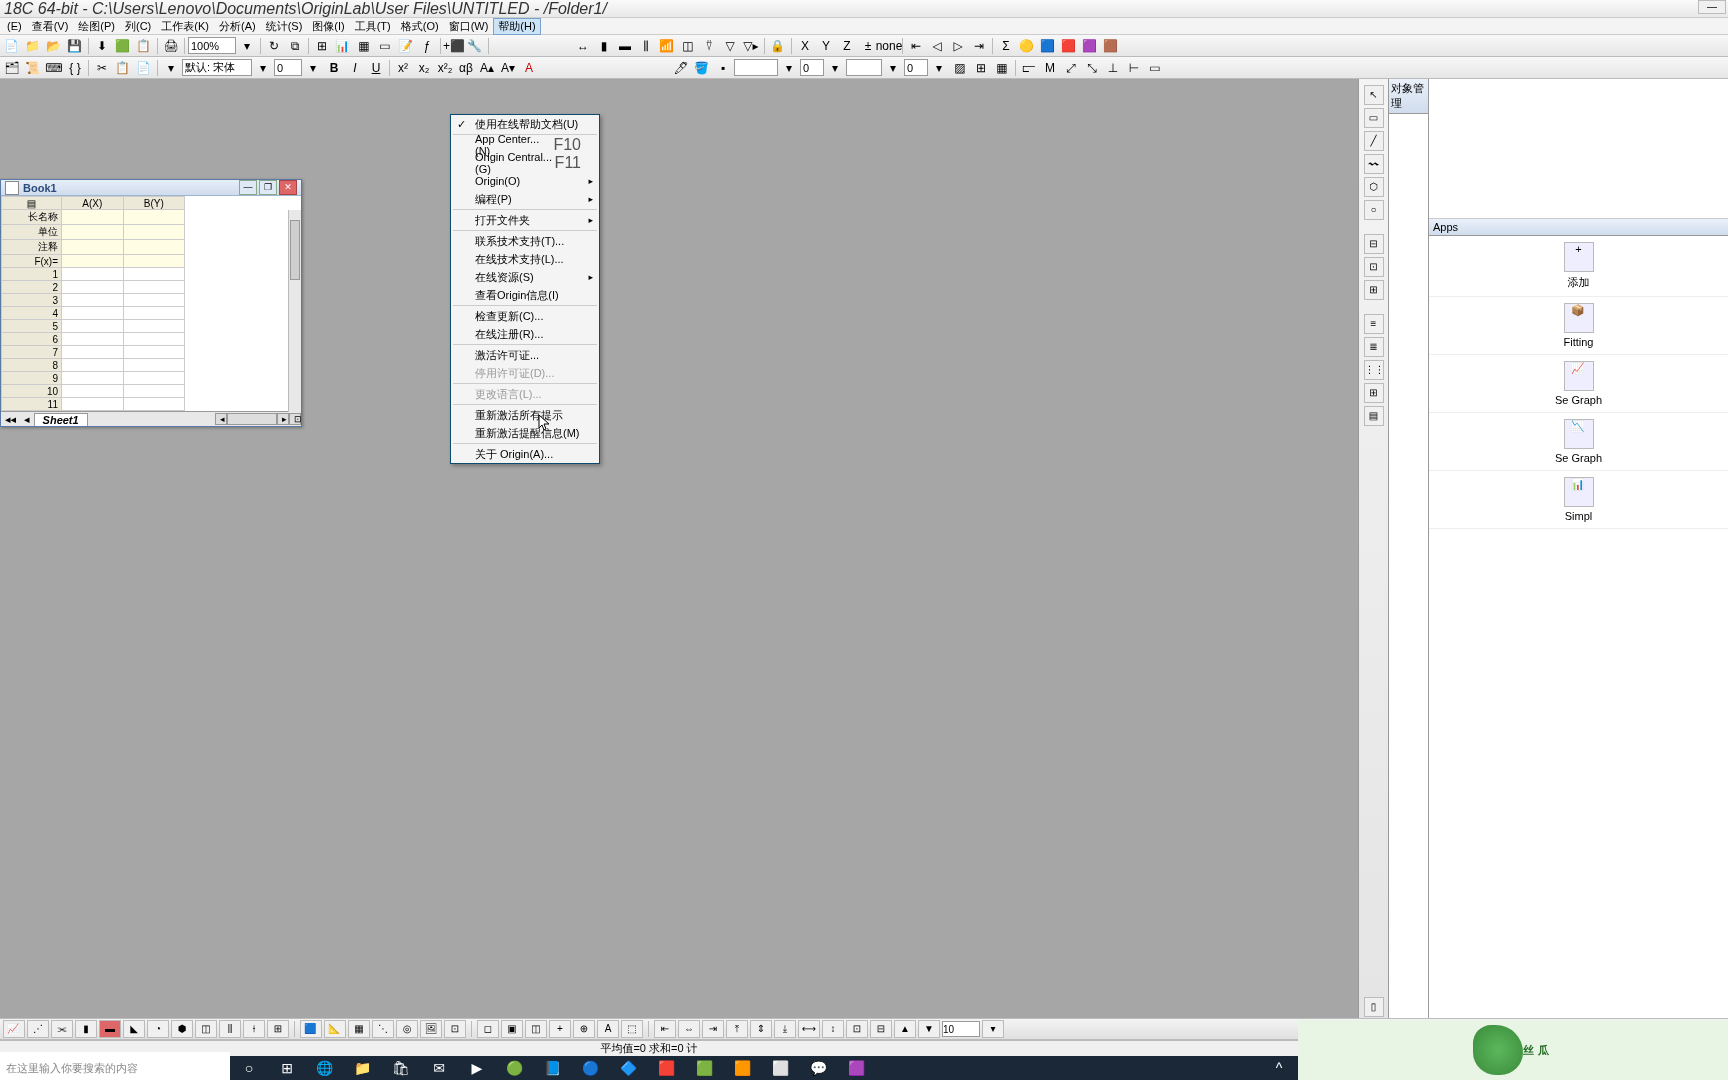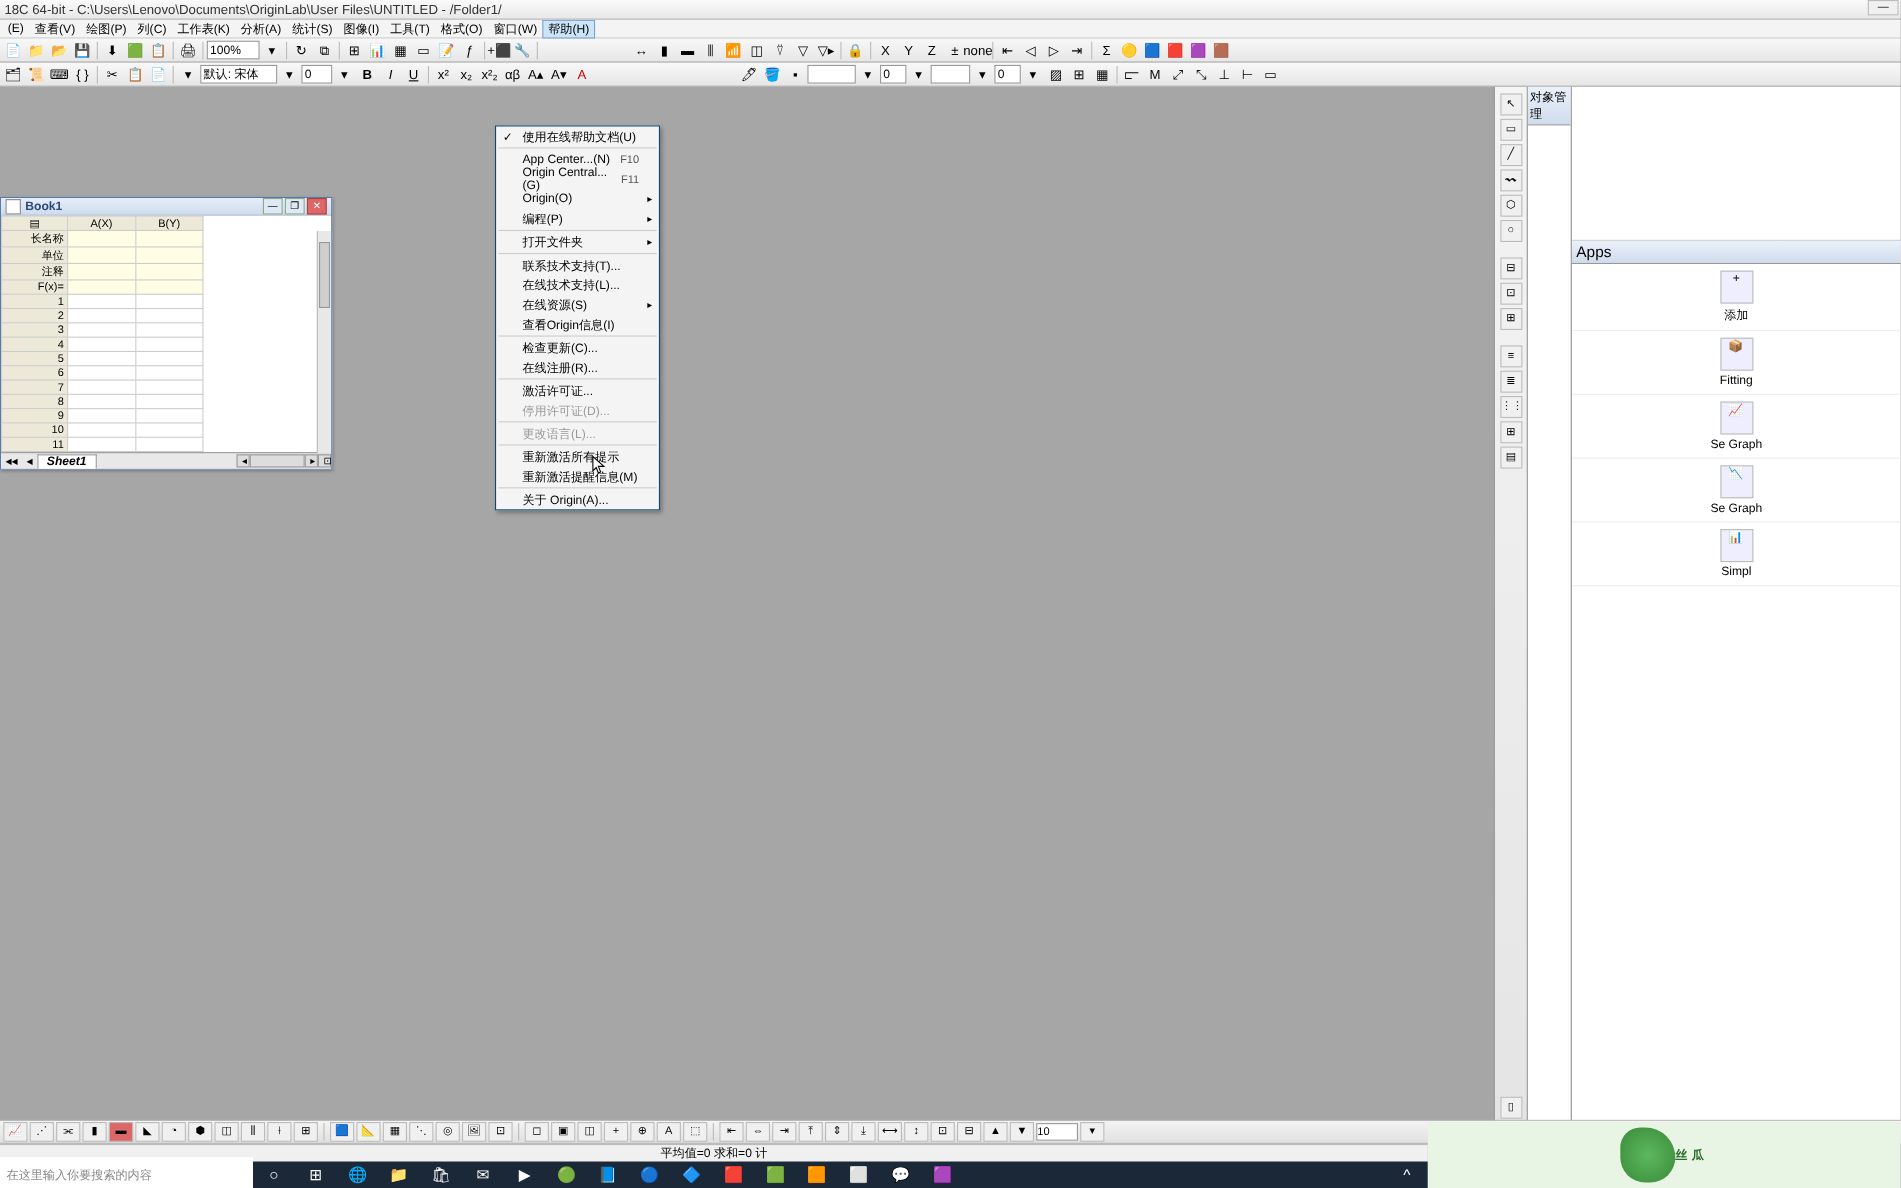--- a/index.html
+++ b/index.html
@@ -1,19 +1,19 @@
 <!DOCTYPE html>
 <html><head>
 <meta charset="utf-8">
 <style>
 * { margin: 0; padding: 0; box-sizing: border-box; font-family: "Microsoft YaHei", SimSun, Arial, sans-serif; font-size: 11px; }
 body { width: 1728px; height: 1080px; background: #a6a6a6; overflow: hidden; position: relative; }
 
 .titlebar { height: 18px; background: linear-gradient(#fafafa,#e8e8e8); display: flex; align-items: center; padding: 0 4px; border-bottom: 1px solid #ccc; position: relative; }
-.titlebar .title { color: #333; font-size: 12px; }
+.titlebar .title { color: #333; font-size: 16px; font-style: italic; }
 .titlebar .winbtns { position: absolute; right: 2px; top: 0; display: flex; }
 .titlebar .winbtns span { width: 28px; height: 14px; text-align: center; line-height: 12px; border: 1px solid #bbb; background: #f0f0f0; margin-left: 2px; font-size: 10px; }
 
 .menubar { height: 17px; background: #f4f4f4; display: flex; align-items: center; padding: 0 2px; border-bottom: 1px solid #ccc; }
 .menubar span { padding: 1px 5px; cursor: default; }
 .menubar span.active { background: #cce4f7; border: 1px solid #7da2ce; padding: 0 4px; }
 
 .toolbar { height: 22px; background: linear-gradient(#f8f8f8,#e6e6e6); border-bottom: 1px solid #bbb; display: flex; align-items: center; padding: 0 2px; gap: 1px; }
 .toolbar .btn { width: 20px; height: 20px; border: 1px solid transparent; display: inline-flex; align-items: center; justify-content: center; font-size: 12px; }
 .toolbar .sep { width: 1px; height: 16px; background: #bbb; margin: 0 2px; }
@@ -41,34 +41,34 @@
 .tabstrip { height: 15px; background: #e8e8e8; border-top: 1px solid #999; display: flex; align-items: center; font-size: 10px; }
 .tabstrip span { padding: 0 4px; }
 .tabstrip .tab { background: #fff; border: 1px solid #999; border-bottom: none; padding: 0 8px; font-weight: bold; font-style: italic; }
 .tabstrip .hscroll { flex: 1; display: flex; align-items: center; justify-content: flex-end; }
 .tabstrip .hscroll span { border: 1px solid #999; background: #ddd; width: 12px; height: 12px; line-height: 10px; text-align: center; font-size: 9px; }
 
 .helpmenu { position: absolute; left: 450px; top: 35px; width: 150px; background: #f4f4f4; border: 1px solid #0c4a6e; box-shadow: 2px 2px 4px rgba(0,0,0,0.3); z-index: 100; }
 .helpmenu .mi { height: 18px; display: flex; align-items: center; padding: 0 18px 0 24px; position: relative; font-size: 11px; }
 .helpmenu .mi.checked::before { content: "✓"; position: absolute; left: 6px; }
 .helpmenu .mi.sub::after { content: "▸"; position: absolute; right: 6px; font-size: 9px; }
-.helpmenu .mi .shortcut { margin-left: auto; color: #555; font-size: 10px; }
+.helpmenu .mi .shortcut { margin-left: auto; color: #555; font-size: 16px; }
 .helpmenu .mi.disabled { color: #999; }
 .helpmenu hr { border: none; border-top: 1px solid #ccc; margin: 1px 2px; }
 
 .cursor { position: absolute; left: 538px; top: 335px; width: 14px; height: 18px; z-index: 200; }
 
 .rightpanel { position: absolute; right: 340px; top: 79px; bottom: 40px; width: 30px; background: linear-gradient(#f4f4f4,#e4e4e4); border-left: 1px solid #999; display: flex; flex-direction: column; align-items: center; gap: 3px; padding-top: 6px; }
 .rightpanel .rbtn { width: 20px; height: 20px; border: 1px solid #bbb; background: #f0f0f0; font-size: 10px; text-align:center; line-height:18px; }
 
 .objpanel { position: absolute; right: 300px; top: 79px; width: 40px; bottom: 40px; background: #fff; border-left: 1px solid #999; font-size: 10px; }
 .objpanel .oh { background: linear-gradient(#eaf1fb,#d0dcec); padding: 2px; border-bottom: 1px solid #999; }
 
 .appspanel { position: absolute; right: 0; top: 79px; width: 300px; bottom: 40px; background: #fff; border-left: 1px solid #999; overflow: hidden; }
-.appspanel .ah { background: linear-gradient(#eaf1fb,#d0dcec); padding: 2px 4px; border-bottom: 1px solid #999; font-size: 14px; }
+.appspanel .ah { background: linear-gradient(#eaf1fb,#d0dcec); padding: 2px 4px; border-bottom: 1px solid #999; font-size: 11px; }
 .appspanel .ahint { height: 140px; border-bottom: 1px solid #ccc; }
 .appspanel .aitem { padding: 6px; text-align: center; font-size: 10px; border-bottom: 1px solid #eee; }
 .appspanel .aitem .aicon { width: 30px; height: 30px; margin: 0 auto 3px; border: 1px solid #bbb; background: #eef; }
 
 .statusbar { position: absolute; left: 0; right: 430px; bottom: 24px; height: 16px; background: #f0f0f0; border-top: 1px solid #bbb; font-size: 10px; display: flex; align-items: center; justify-content: center; padding: 0 6px; }
 
 .taskbar { position: absolute; left: 0; right: 430px; bottom: 0; height: 24px; background: #1b2838; display: flex; align-items: center; }
 .taskbar .search { flex: 0 0 230px; height: 32px; background: #fff; display: flex; align-items: center; padding: 0 6px; font-size: 11px; color: #888; }
 .taskbar .tb { width: 38px; height: 24px; display: flex; align-items: center; justify-content: center; color: #fff; font-size: 14px; }
 

